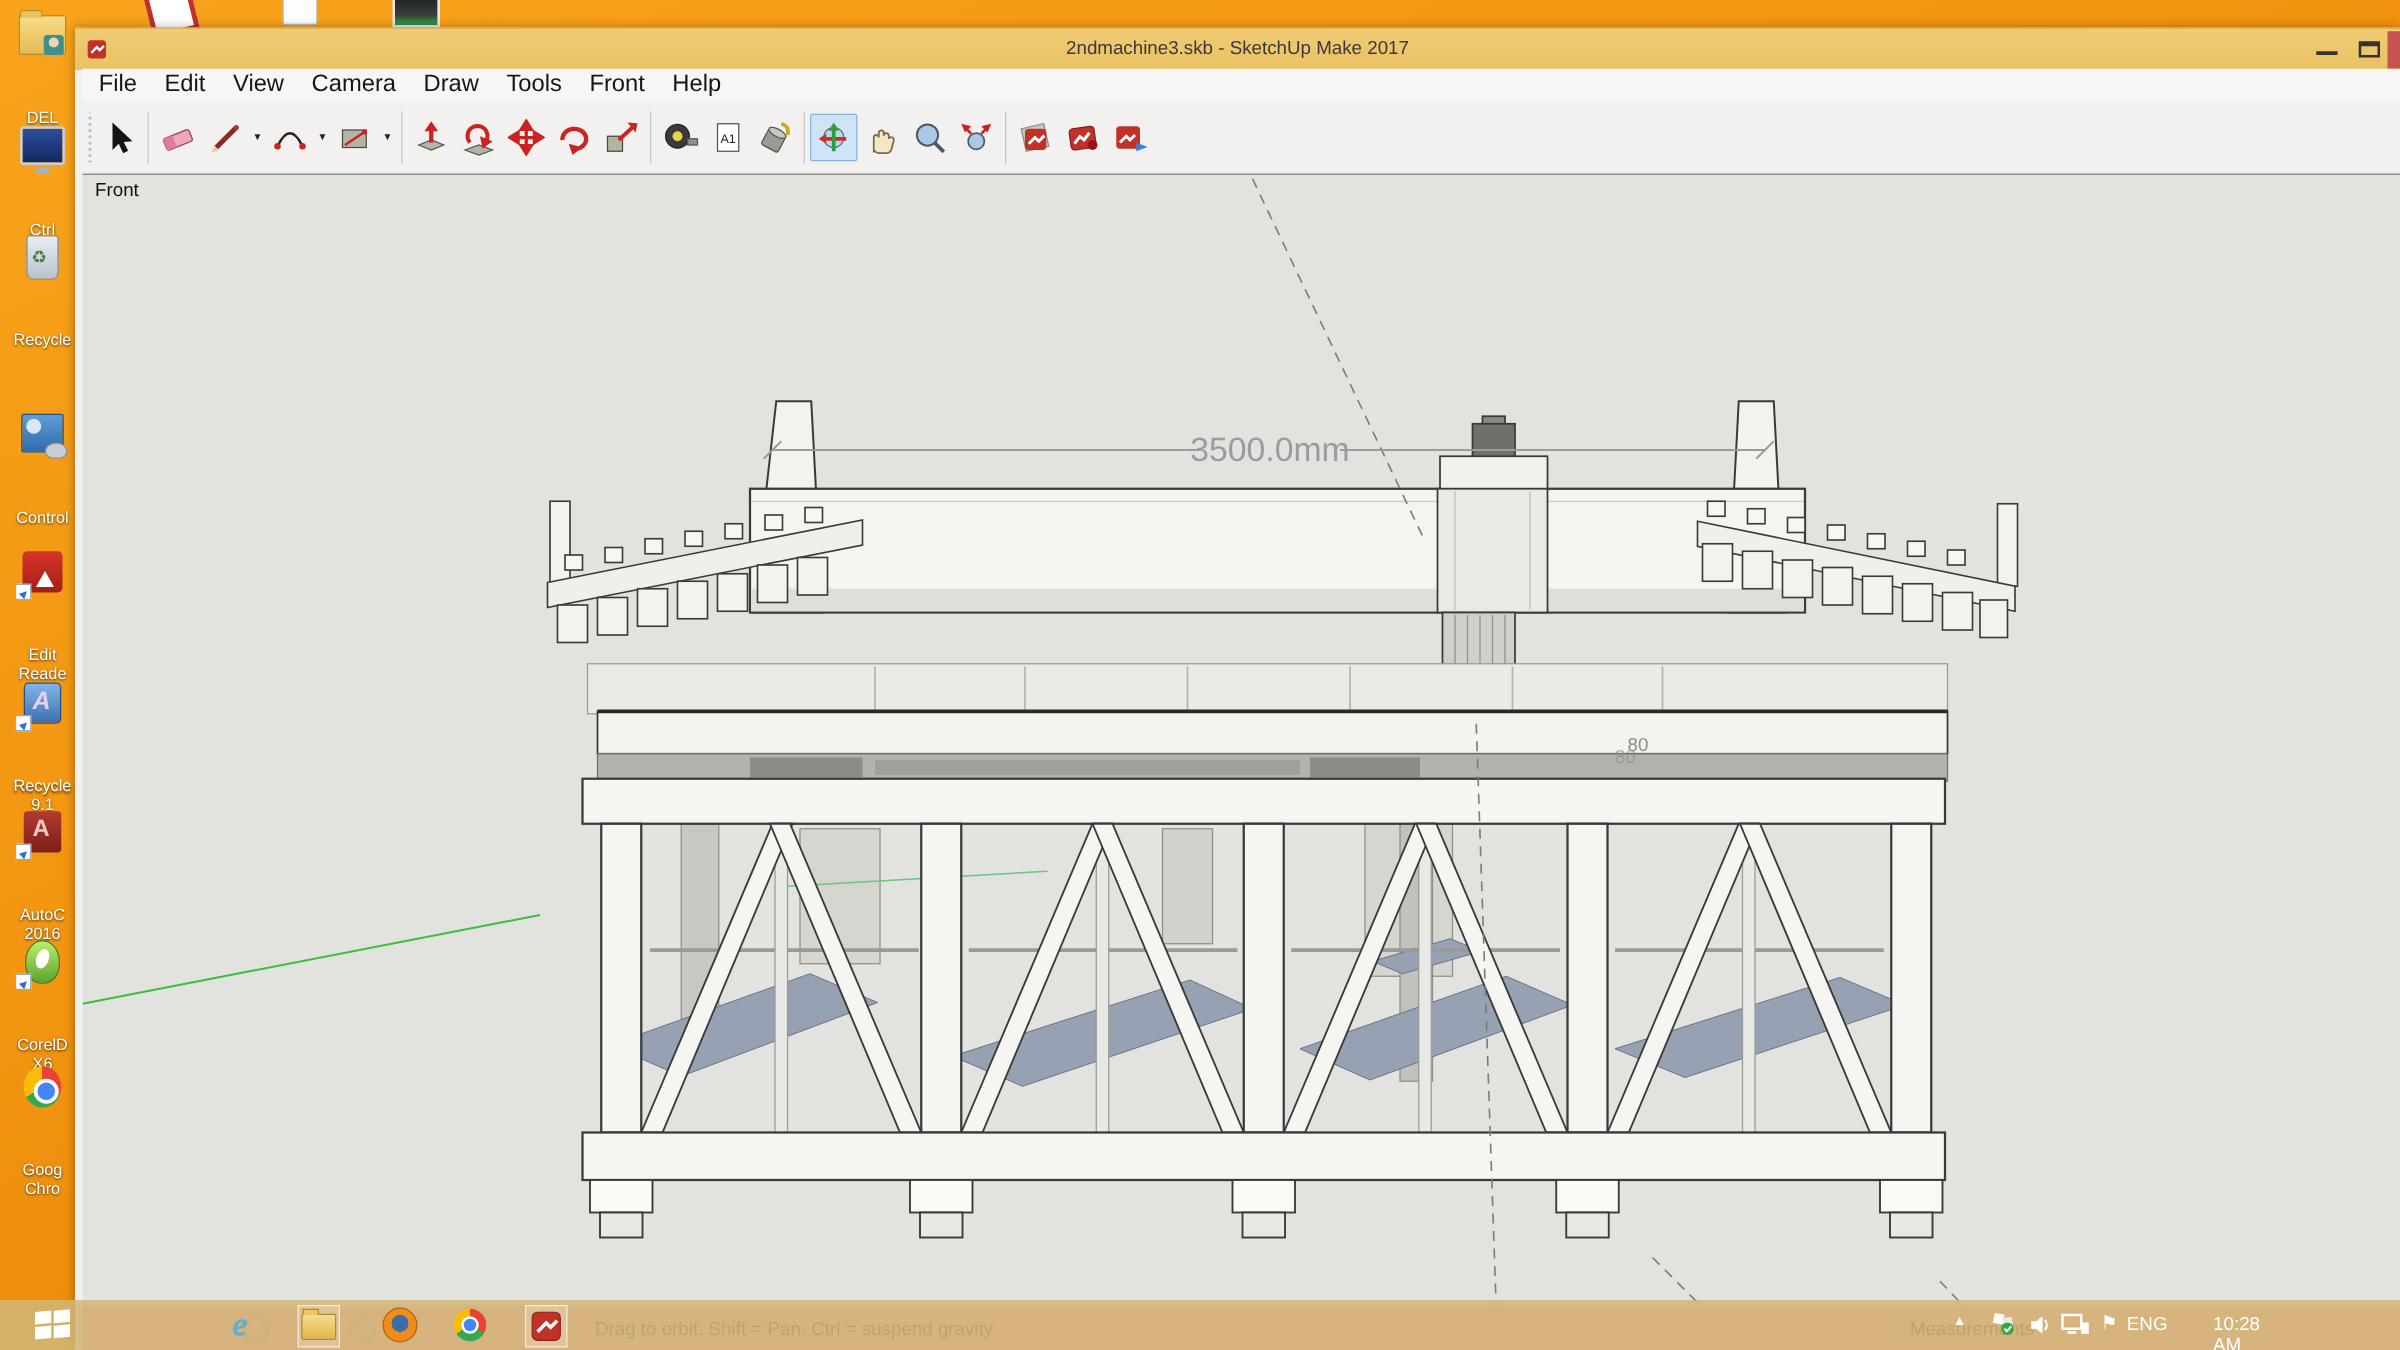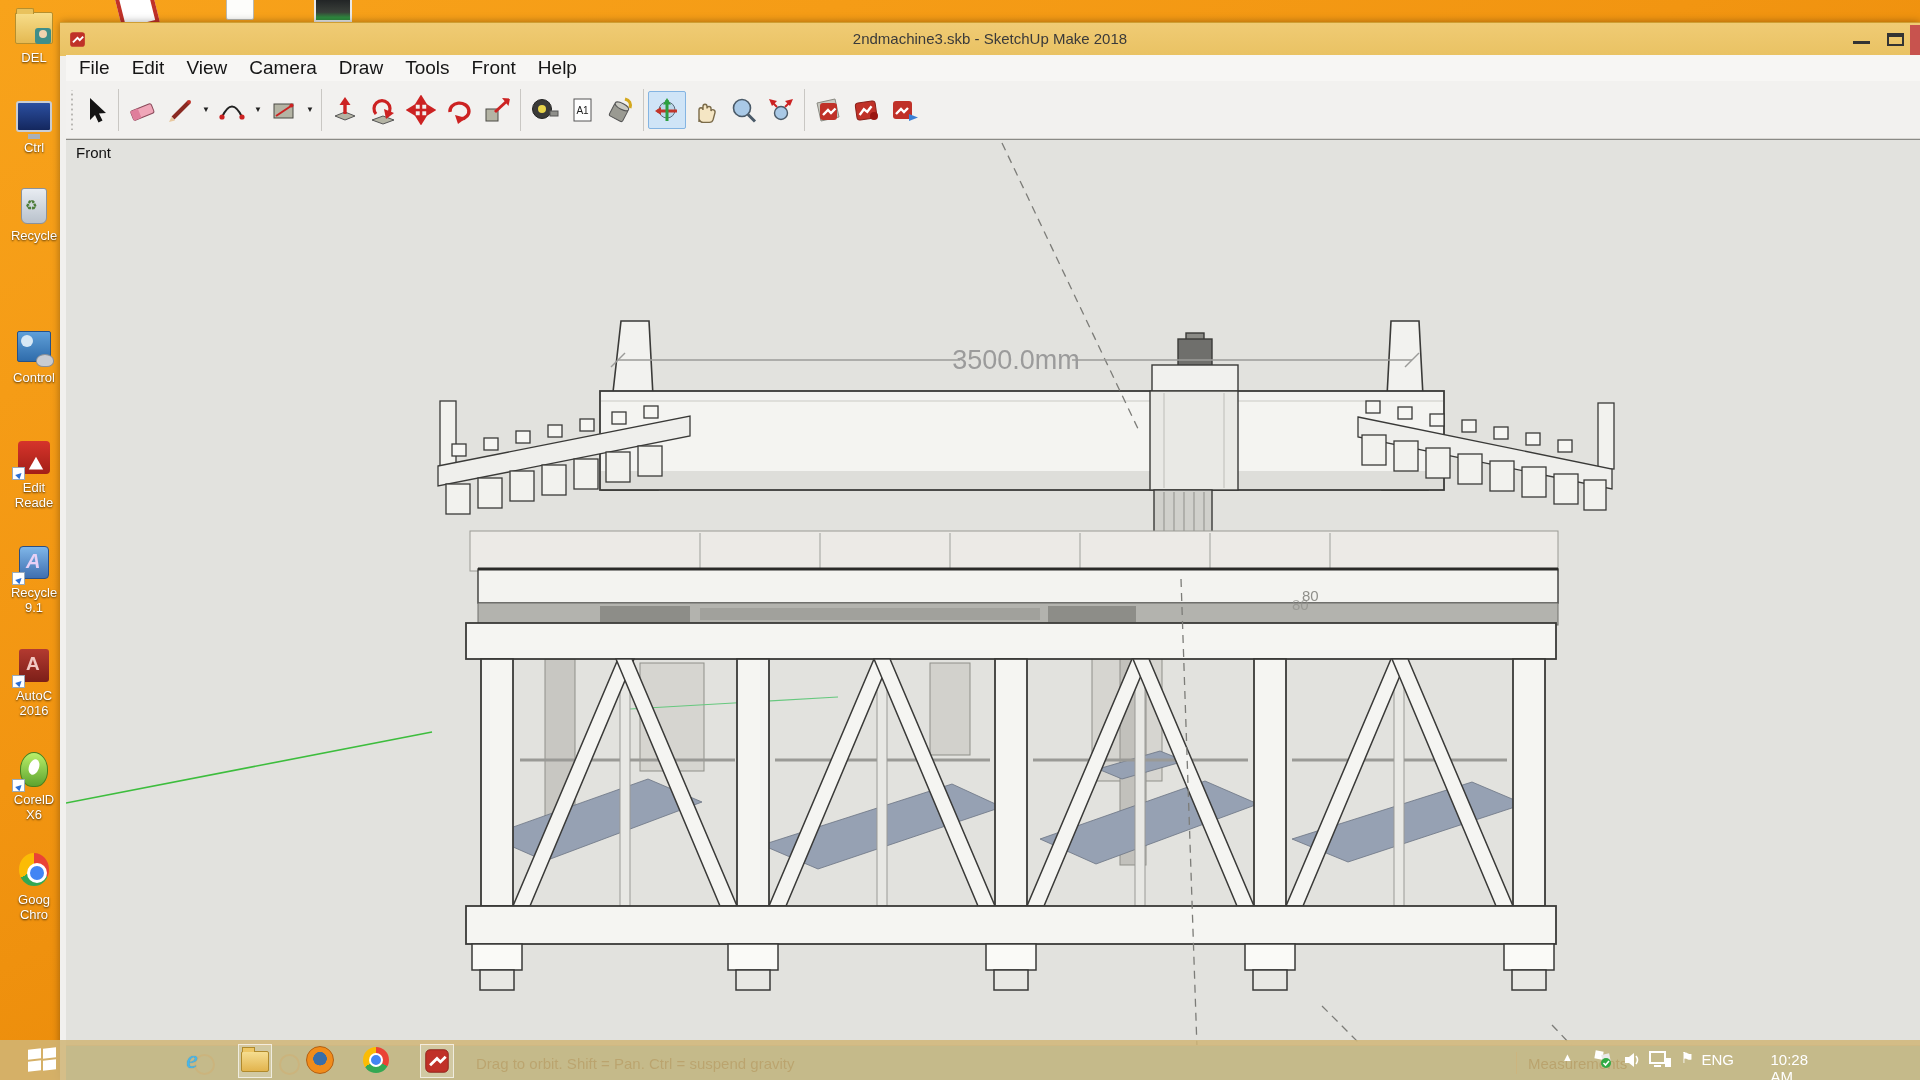--- a/index.html
+++ b/index.html
@@ -1,20 +1,20 @@
 <!DOCTYPE html>
 <html><head>
 <meta charset="utf-8">
 <style>
   html,body{width:1920px;height:1080px;margin:0;overflow:hidden;font-family:"Liberation Sans",sans-serif;}
   .desktop{position:absolute;inset:0;background:linear-gradient(155deg,#f8a31b 0%,#f29511 40%,#ec8d0b 58%,#dd8107 78%,#d17a06 100%);}
   
   .dicon{position:absolute;left:2px;width:64px;text-align:center;cursor:default;}
   .dicon .glyph{width:46px;height:42px;margin:0 auto;position:relative;}
-  .dicon .lbl{color:#fff;font-size:13px;line-height:15px;text-shadow:0 1px 2px rgba(0,0,0,.75);}
+  .dicon .lbl{color:#fff;font-size:13px;line-height:15px;text-shadow:0 1px 2px rgba(0,0,0,.75);margin-top:36px;}
   .shortcut{position:absolute;left:1px;bottom:0;width:13px;height:13px;background:#fff;border:1px solid #9ab;box-sizing:border-box;}
   .shortcut:after{content:"";position:absolute;left:3px;top:3px;border:3px solid transparent;border-left:6px solid #2b6fd4;transform:rotate(-45deg);}
   
   .g-folder{position:absolute;inset:4px 4px 6px 4px;background:linear-gradient(#f7dd8a,#e4b952);border:1px solid #b58f2e;border-radius:2px;}
   .g-folder:before{content:"";position:absolute;top:-5px;left:0;width:16px;height:5px;background:#e9c25d;border:1px solid #b58f2e;border-bottom:none;border-radius:2px 2px 0 0;}
   .g-person{position:absolute;right:6px;bottom:6px;width:16px;height:16px;background:#3e8e8a;border-radius:3px;}
   .g-person:before{content:"";position:absolute;left:4px;top:2px;width:8px;height:8px;background:#f0d3b0;border-radius:50%;}
   
   .g-pc{position:absolute;inset:3px 5px 8px 5px;background:linear-gradient(#2b4fa0,#14275e);border:2px solid #c9cdd4;border-radius:3px;}
   .g-pc:after{content:"";position:absolute;left:10px;bottom:-9px;width:12px;height:5px;background:#aab0b8;}
@@ -61,21 +61,21 @@
   .toolbar{position:absolute;left:6px;top:59px;right:0;height:57px;background:#f2f1ef;border-bottom:1px solid #d8d6d2;display:flex;align-items:center;}
   .grip{width:8px;height:40px;margin-left:2px;background-image:radial-gradient(circle,#b9b7b3 1px,transparent 1.2px);background-size:4px 5px;background-repeat:repeat-y;background-position:2px 2px;}
   .tool{width:36px;height:36px;display:flex;align-items:center;justify-content:center;border:1px solid transparent;border-radius:2px;}
   .tool.active{background:#cfe4f7;border-color:#84b4e2;}
   .dd{width:14px;height:36px;display:flex;align-items:center;justify-content:center;font-size:8px;color:#222;}
   .tsep{width:1px;height:42px;background:#c9c7c3;margin:0 4px;}
   
   .viewport{position:absolute;left:6px;top:117px;right:0;bottom:0;background:#e2e2de;border-top:1px solid #8a8a86;overflow:hidden;}
   .front-label{position:absolute;left:10px;top:4px;font-size:15px;color:#111;}
   
-  .statusbar{position:absolute;left:6px;right:0;top:1023px;height:35px;background:#7dd3fc;border-top:1px solid #c9c7c3;}
+  .statusbar{position:absolute;left:6px;right:0;top:1023px;height:35px;background:#fca5a5;border-top:1px solid #c9c7c3;}
   .sb-circle{position:absolute;top:8px;width:17px;height:17px;border:2px solid #a9a7a2;border-radius:50%;}
   .sb-hint{position:absolute;left:410px;top:9px;font-size:15px;color:#3c3c3c;}
   .sb-sep{position:absolute;left:1450px;top:6px;width:1px;height:22px;background:#b3b1ad;}
   .sb-meas{position:absolute;left:1462px;top:9px;font-size:15px;color:#333;}
   
   .taskbar{position:absolute;left:0;bottom:0;width:1920px;height:40px;background:rgba(209,182,119,0.86);}
   .tb-icon{position:absolute;top:4px;width:32px;height:32px;display:flex;align-items:center;justify-content:center;}
   .tb-frame{border:1px solid rgba(255,255,255,.65);background:rgba(255,255,255,.22);}
   .start{position:absolute;left:28px;top:8px;width:30px;height:24px;}
   .start i{position:absolute;background:#fff;width:13px;height:10px;transform:skewY(-6deg);}
@@ -168,21 +168,21 @@
     <div class="lbl"><span>Goog</span><br><span>Chro</span></div>
   </div>
 </div>
 
 <div class="window">
   <div class="titlebar">
     <svg class="winicon" viewBox="0 0 30 30">
       <rect x="2" y="2" width="26" height="26" rx="5" fill="#c03128"></rect>
       <path d="M7 20 l8-8 4 4 6-6" stroke="#fff" stroke-width="3.4" fill="none"></path>
     </svg>
-    <div class="title">2ndmachine3.skb - SketchUp Make 2018</div>
+    <div class="title">2ndmachine3.skb - SketchUp Make 2017</div>
     <div class="ctl-min"></div>
     <div class="ctl-max"></div>
     <div class="ctl-close"></div>
   </div>
 
   <div class="menubar">
     <span class="menu-item">File</span>
     <span class="menu-item">Edit</span>
     <span class="menu-item">View</span>
     <span class="menu-item">Camera</span>

